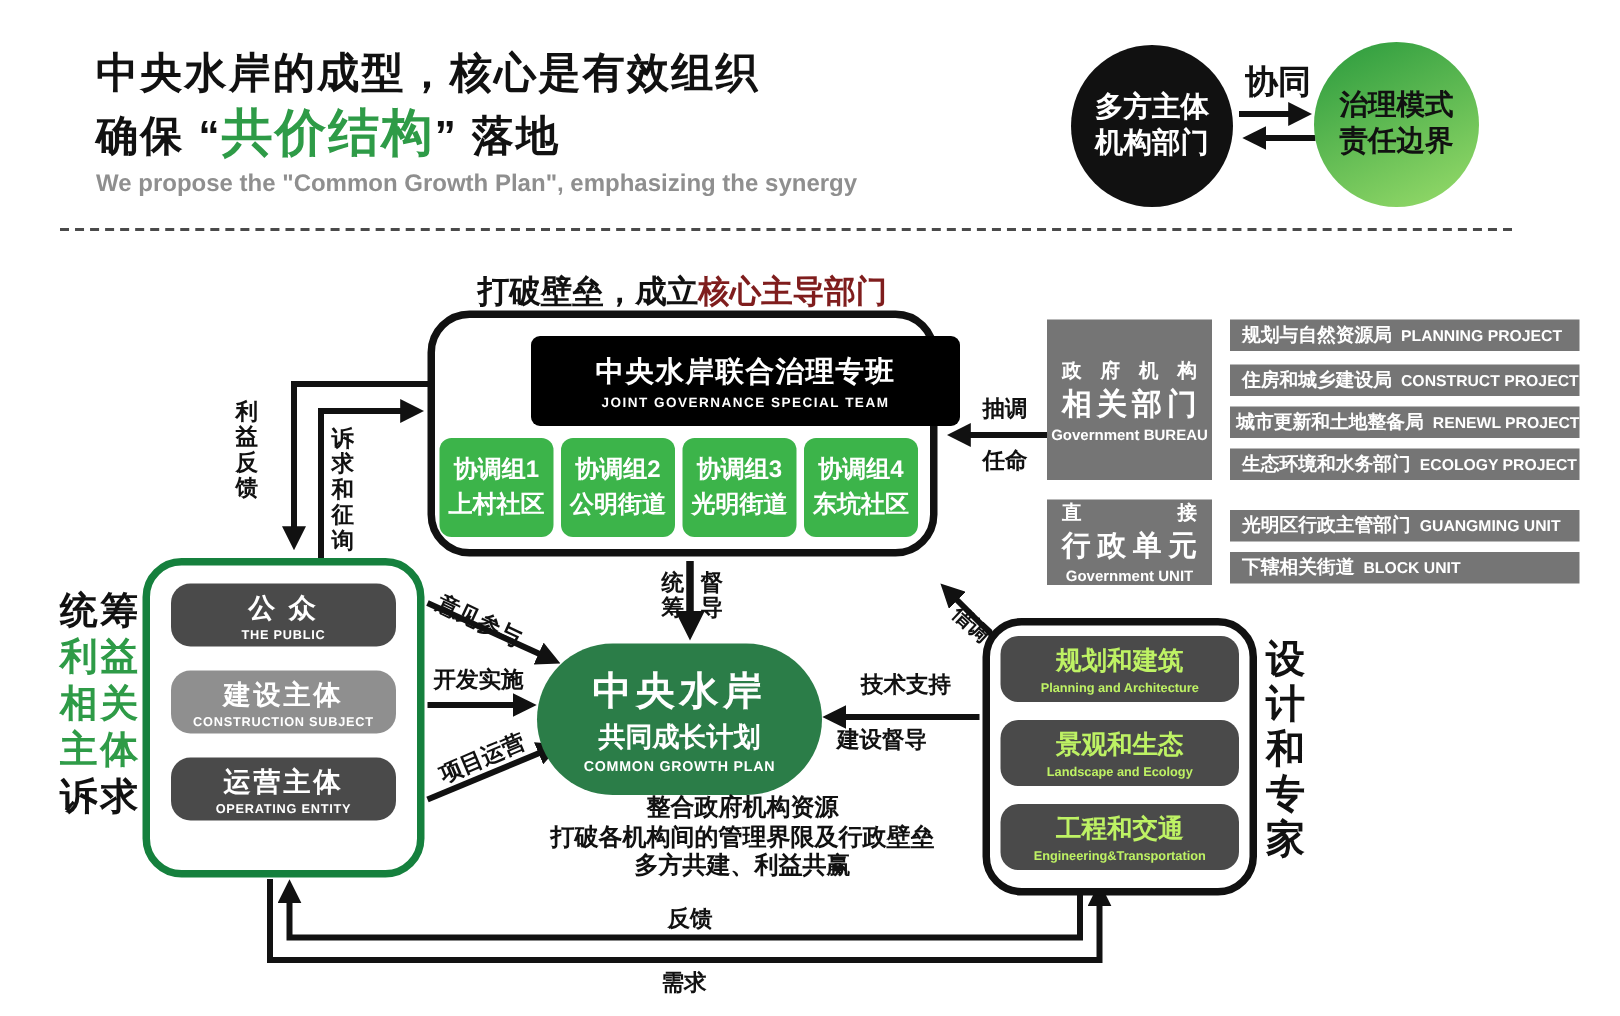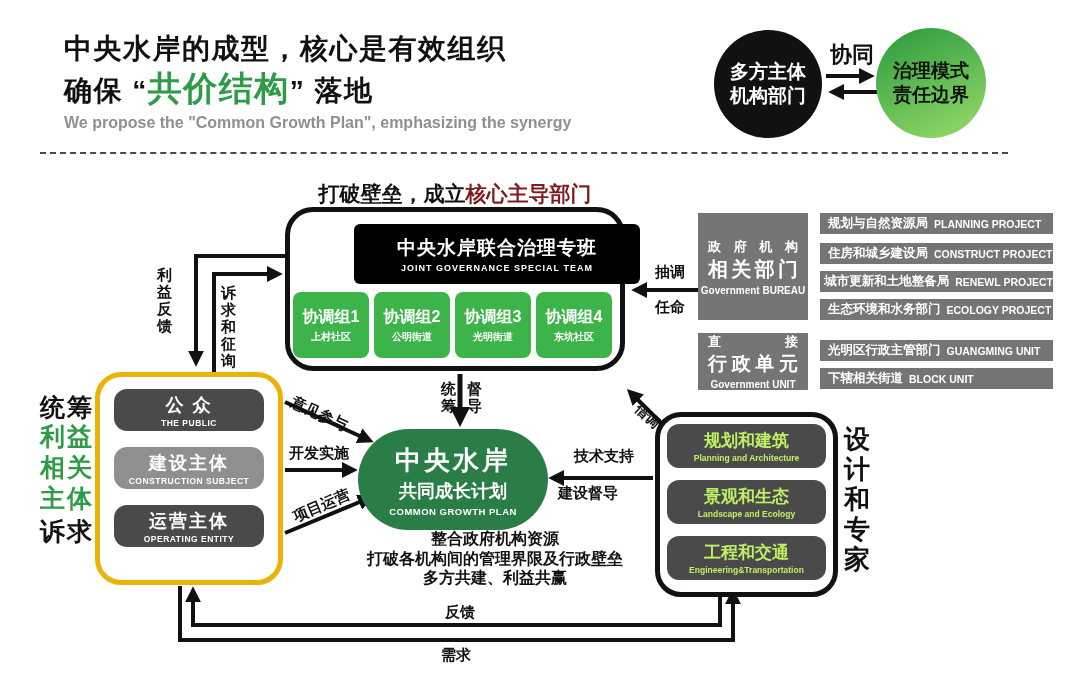--- a/index.html
+++ b/index.html
@@ -22,36 +22,36 @@
   
   .break-hdr{left:285px;top:180px;width:340px;text-align:center;font-size:21px;font-weight:900;}
   .break-hdr .hl{color:#7f1d1d;}
   .teambox{left:285px;top:207px;width:330px;height:154px;border:5px solid #111;border-radius:28px;background:#fff;}
   .teamhdr{left:48px;top:12px;width:286px;height:60px;background:#000000;border-radius:6px;color:#fff;margin-left:16px;}
   .teamhdr .cn{font-size:19px;font-weight:900;letter-spacing:1px;}
   .teamhdr .en{font-size:9px;font-weight:bold;letter-spacing:1px;margin-top:2px;}
   .groups{left:3px;top:80px;display:flex;gap:5px;}
   .grp{width:76px;height:66px;background:#3CB44A;border-radius:8px;color:#fff;}
   .grp .cn{font-size:16px;font-weight:900;}
-  .grp .en{font-size:10px;font-weight:bold;margin-top:2px;}
+  .grp .en{font-size:16px;font-weight:bold;margin-top:2px;}
   
   .graybox{background:#757575;color:#fff;}
   .bureau{left:698px;top:213px;width:110px;height:107px;}
   .unit{left:698px;top:333px;width:110px;height:57px;}
   .spread{width:100%;box-sizing:border-box;padding:0 10px;text-align:justify;text-align-last:justify;}
   .g-r1{font-size:13px;font-weight:bold;}
   .g-r2{font-size:20px;font-weight:900;}
   .g-r3{font-size:10px;font-weight:bold;margin-top:2px;text-align:center;text-align-last:center;}
   .bar{left:820px;width:233px;height:21px;background:#757575;color:#fff;display:flex;align-items:center;gap:6px;padding-left:8px;box-sizing:border-box;}
   .bar .cn{font-size:12.5px;font-weight:bold;white-space:nowrap;}
   .bar .en{font-size:10.5px;font-weight:bold;white-space:nowrap;}
   
   .sidelbl{left:40px;top:392px;font-size:25px;font-weight:900;line-height:31px;letter-spacing:2px;}
-  .sidelbl .grn{color:#2E9B47;font-family:Liberation Mono, monospace;}
-  .stakebox{left:95px;top:372px;width:178px;height:203px;border:5px solid #eab308;border-radius:26px;background:#fff;}
+  .sidelbl .grn{color:#2E9B47;}
+  .stakebox{left:95px;top:372px;width:178px;height:203px;border:5px solid #15803d;border-radius:26px;background:#fff;}
   .pill{left:14px;width:150px;height:42px;border-radius:13px;color:#fff;}
   .pill .cn{font-size:18px;font-weight:900;letter-spacing:2px;}
   .pill .en{font-size:8.5px;font-weight:bold;margin-top:1px;letter-spacing:.5px;}
   .p-dark{background:#4A4A4A;}
   .p-mid{background:#8F8F8F;}
   
   .designbox{left:655px;top:412px;width:173px;height:175px;border:5px solid #111;border-radius:26px;background:#fff;}
   .dpill{left:7px;width:159px;height:44px;background:#4A4A4A;border-radius:12px;color:#bef264;}
   .dpill .cn{font-size:17px;font-weight:900;}
   .dpill .en{font-size:8.5px;font-weight:bold;margin-top:1px;}

